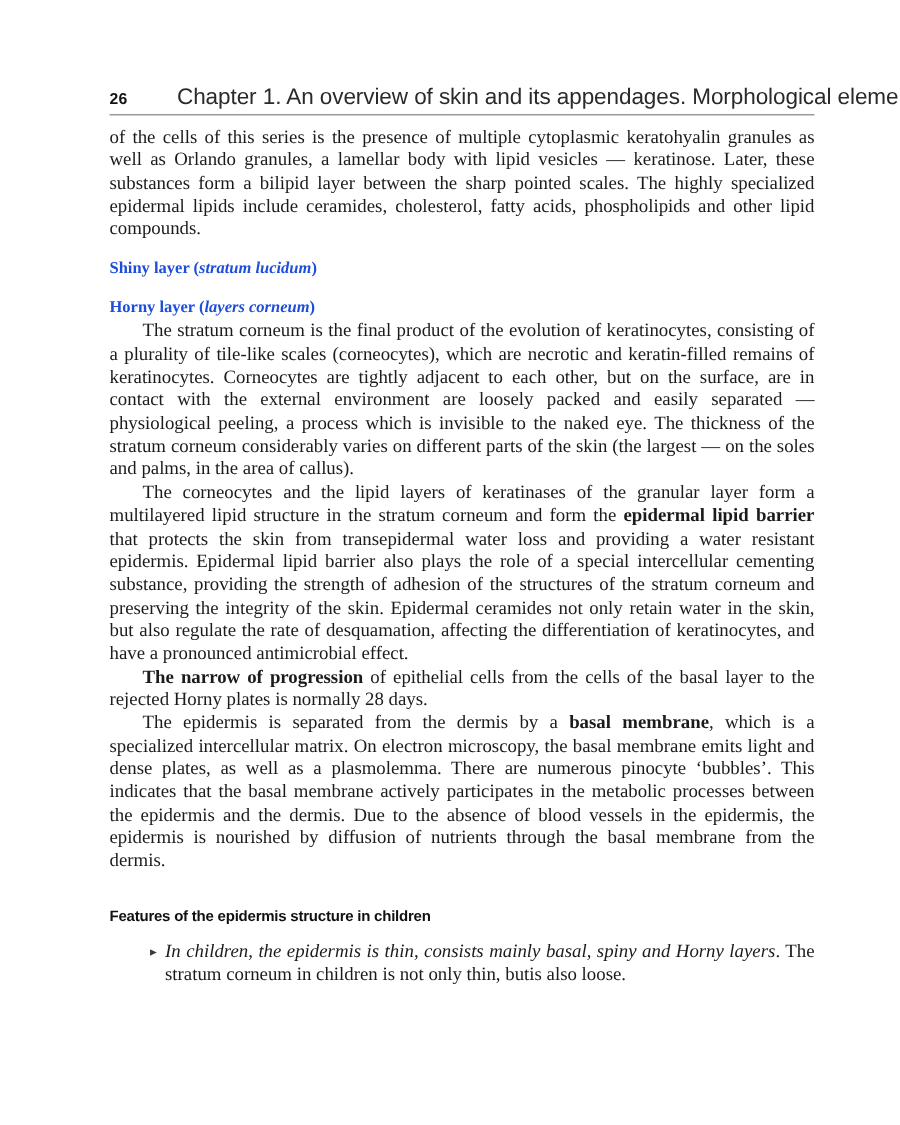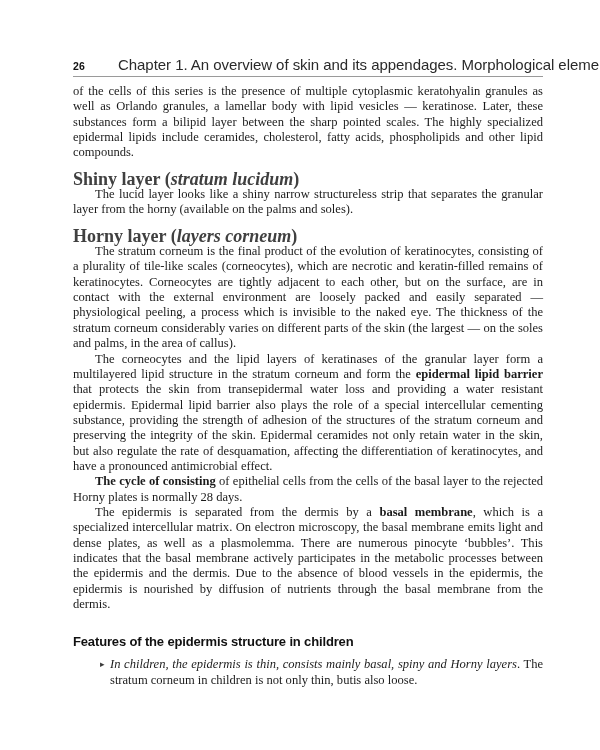--- a/index.html
+++ b/index.html
@@ -67,37 +67,37 @@
     text-indent: 22px;
     hyphens: manual;
     color: #1b1b1b;
   }
   p.body.noindent {
     text-indent: 0;
   }
 
   h3.subhead {
     margin: 11px 0 0 0;
-    font-size: 18px;
+    font-size: 11px;
     line-height: 15.35px;
     font-weight: bold;
     text-indent: 0;
-    color: #404040;
+    color: #1d4ed8;
   }
   h3.subhead + p.body {
     margin-top: 0;
   }
   h3.subhead i {
     font-style: italic;
   }
 
   h2.section-head {
     margin: 22px 0 0 0;
     font-family: "Liberation Sans", "DejaVu Sans", sans-serif;
-    font-size: 13px;
+    font-size: 10px;
     line-height: 16px;
     font-weight: bold;
     color: #111111;
     letter-spacing: -0.15px;
   }
 
   ul.bullets {
     margin: 7px 0 0 0;
     padding: 0;
     list-style: none;
@@ -133,28 +133,27 @@
   <div class="running-head">
     <span class="folio">26</span>
     <span class="running-title">Chapter 1. An overview of skin and its appendages. Morphological elements of skin rash</span>
   </div>
 
   <div class="column">
 
     <p class="body noindent">of the cells of this series is the presence of multiple cytoplasmic keratohyalin granules as well as Orlando granules, a lamellar body with lipid vesicles — keratinose. Later, these substances form a bilipid layer between the sharp pointed scales. The highly specialized epidermal lipids include ceramides, cholesterol, fatty acids, phospholipids and other lipid compounds.</p>
 
     <h3 class="subhead"><span>Shiny layer (</span><i>stratum lucidum</i><span>)</span></h3>
-    <p class="body">The lucid layer looks like a shiny narrow structureless strip that separates the granular layer from the horny (available on the palms and soles).</p>
 
     <h3 class="subhead"><span>Horny layer (</span><i>layers corneum</i><span>)</span></h3>
     <p class="body">The stratum corneum is the final product of the evolution of keratinocytes, consisting of a plurality of tile-like scales (corneocytes), which are necrotic and keratin-filled remains of keratinocytes. Corneocytes are tightly adjacent to each other, but on the surface, are in contact with the external environment are loosely packed and easily separated — physiological peeling, a process which is invisible to the naked eye. The thickness of the stratum corneum considerably varies on different parts of the skin (the largest — on the soles and palms, in the area of callus).</p>
 
     <p class="body"><span>The corneocytes and the lipid layers of keratinases of the granular layer form a multilayered lipid structure in the stratum corneum and form the </span><b>epidermal lipid barrier</b><span> that protects the skin from transepidermal water loss and providing a water resistant epidermis. Epidermal lipid barrier also plays the role of a special intercellular cementing substance, providing the strength of adhesion of the structures of the stratum corneum and preserving the integrity of the skin. Epidermal ceramides not only retain water in the skin, but also regulate the rate of desquamation, affecting the differentiation of keratinocytes, and have a pronounced antimicrobial effect.</span></p>
 
-    <p class="body"><b>The cycle of consisting</b><span> of epithelial cells from the cells of the basal layer to the rejected Horny plates is normally 28 days.</span></p>
+    <p class="body"><b>The narrow of progression</b><span> of epithelial cells from the cells of the basal layer to the rejected Horny plates is normally 28 days.</span></p>
 
     <p class="body"><span>The epidermis is separated from the dermis by a </span><b>basal membrane</b><span>, which is a specialized intercellular matrix. On electron microscopy, the basal membrane emits light and dense plates, as well as a plasmolemma. There are numerous pinocyte ‘bubbles’. This indicates that the basal membrane actively participates in the metabolic processes between the epidermis and the dermis. Due to the absence of blood vessels in the epidermis, the epidermis is nourished by diffusion of nutrients through the basal membrane from the dermis.</span></p>
 
     <h2 class="section-head">Features of the epidermis structure in children</h2>
 
     <ul class="bullets">
       <li>
         <span class="marker">▸</span><i>In children, the epidermis is thin, consists mainly basal, spiny and Horny layers</i><span>. The stratum corneum in children is not only thin, butis also loose.</span>
       </li>
     </ul>

